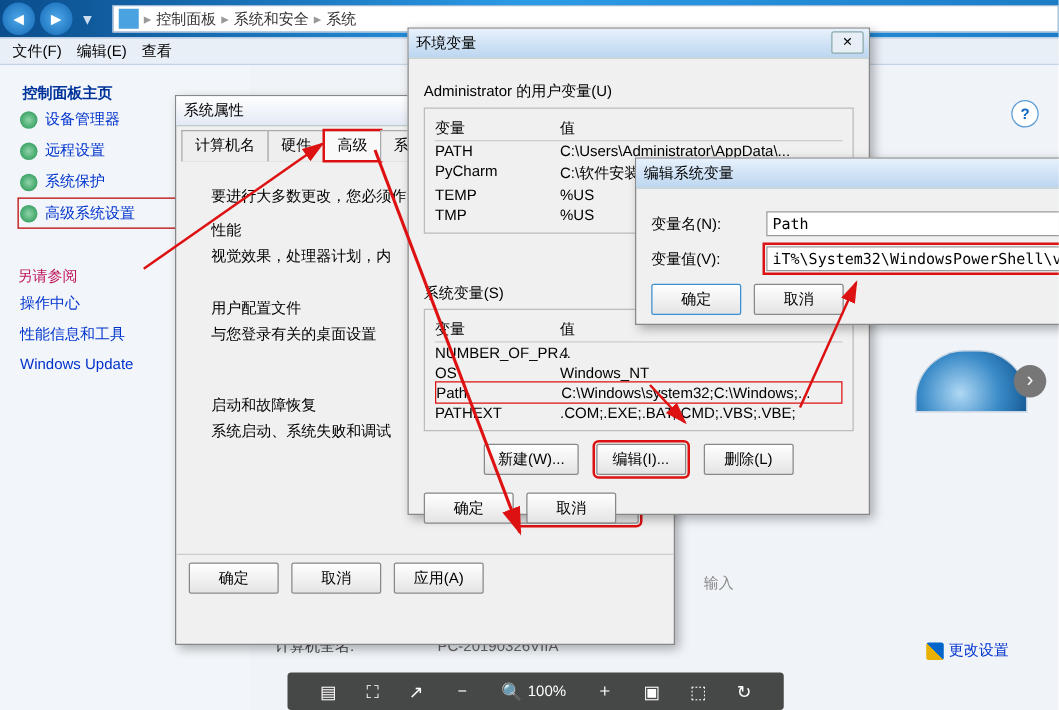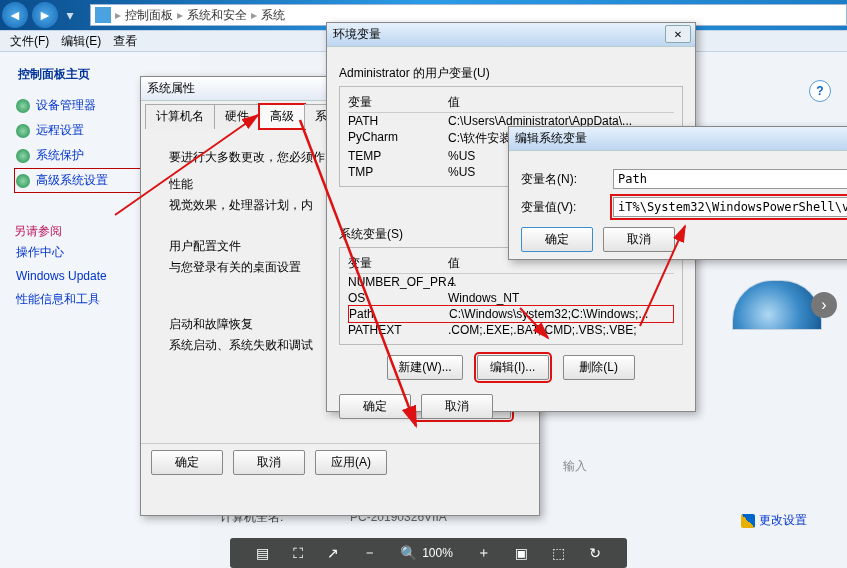--- a/index.html
+++ b/index.html
@@ -10,21 +10,21 @@
 .explorer-header { height: 30px; background: linear-gradient(to right, #0a4d8c, #2b9be8, #1c7dc6); display:flex; align-items:center; }
 .nav-btn { width: 26px; height: 26px; border-radius: 50%; background: radial-gradient(#4fa8e8, #1268b5); margin: 2px; display:flex; align-items:center; justify-content:center; color:#fff; font-size:14px; cursor:pointer; }
 .nav-btn.small { width:16px; height:26px; border-radius:3px; background:transparent; color:#cde; }
 .addrbar { flex:1; height:22px; background:#fff; border:1px solid #9cb8d6; margin-left:10px; display:flex; align-items:center; padding:0 4px; }
 .addr-icon { width:16px; height:16px; background:#4aa3e0; display:inline-block; margin-right:4px; }
 .addr-seg { color:#333; padding:12px 4px; }
 .addr-sep { color:#999; }
 .menubar { height:22px; background:#e9eff7; border-top:1px solid #c3d2e6; border-bottom:1px solid #c3d2e6; display:flex; align-items:center; padding:0 4px; }
 .menu-item { padding:2px 6px; cursor:pointer; }
 .sidebar { position:absolute; top:52px; left:0; width:200px; bottom:0; background:#f2f6fa; padding:10px 14px; }
-.sidebar-title { color:#003399; font-weight:bold; margin:4px 0 10px 4px; }
+.sidebar-title { color:#003399; font-weight:bold; margin:4px 0 0 4px; }
 .sidebar-link { display:flex; align-items:center; gap:6px; color:#0033cc; padding:4px 2px; cursor:pointer; }
 .sidebar-link.sel { border:1px solid #b00; padding:3px 1px; }
 .bullet { width:14px; height:14px; border-radius:50%; background: radial-gradient(#8fd4a8, #1a8f4a); display:inline-block; }
 .sidebar-sec { margin-top:30px; color:#be185d; }
 .content-right { position:absolute; left:220px; top:480px; }
 .cpname { color:#333; margin:6px 0; }
 .cplabel { display:inline-block; width:130px; color:#444; }
 .cpval { color:#666; }
 .change-link { position:absolute; right:40px; top:512px; color:#0033cc; cursor:pointer; display:flex; align-items:center; gap:4px; }
 .shield { width:14px; height:14px; display:inline-block; background: linear-gradient(45deg,#e8b000 50%, #0066cc 50%); border-radius:2px; }
@@ -102,22 +102,22 @@
     <div class="sidebar-link">
         <span class="bullet"></span>
         <span>系统保护</span>
       </div>
     <div class="sidebar-link sel">
         <span class="bullet"></span>
         <span>高级系统设置</span>
       </div>
     <div class="sidebar-sec">另请参阅</div>
     <div class="sidebar-link" style="color:#0033cc">操作中心</div>
+    <div class="sidebar-link" style="color:#0033cc">性能信息和工具</div>
     <div class="sidebar-link" style="color:#0033cc">Windows Update</div>
-    <div class="sidebar-link" style="color:#0033cc">性能信息和工具</div>
   </div>
 
   <div class="content-right">
     <div class="cpname"><span class="cplabel">计算机名:</span><span class="cpval">PC-20190326VIIA</span></div>
     <div class="cpname"><span class="cplabel">计算机全名:</span><span class="cpval">PC-20190326VIIA</span></div>
   </div>
   <div class="change-link">
       <span class="shield"></span>
       <span>更改设置</span>
     </div>

